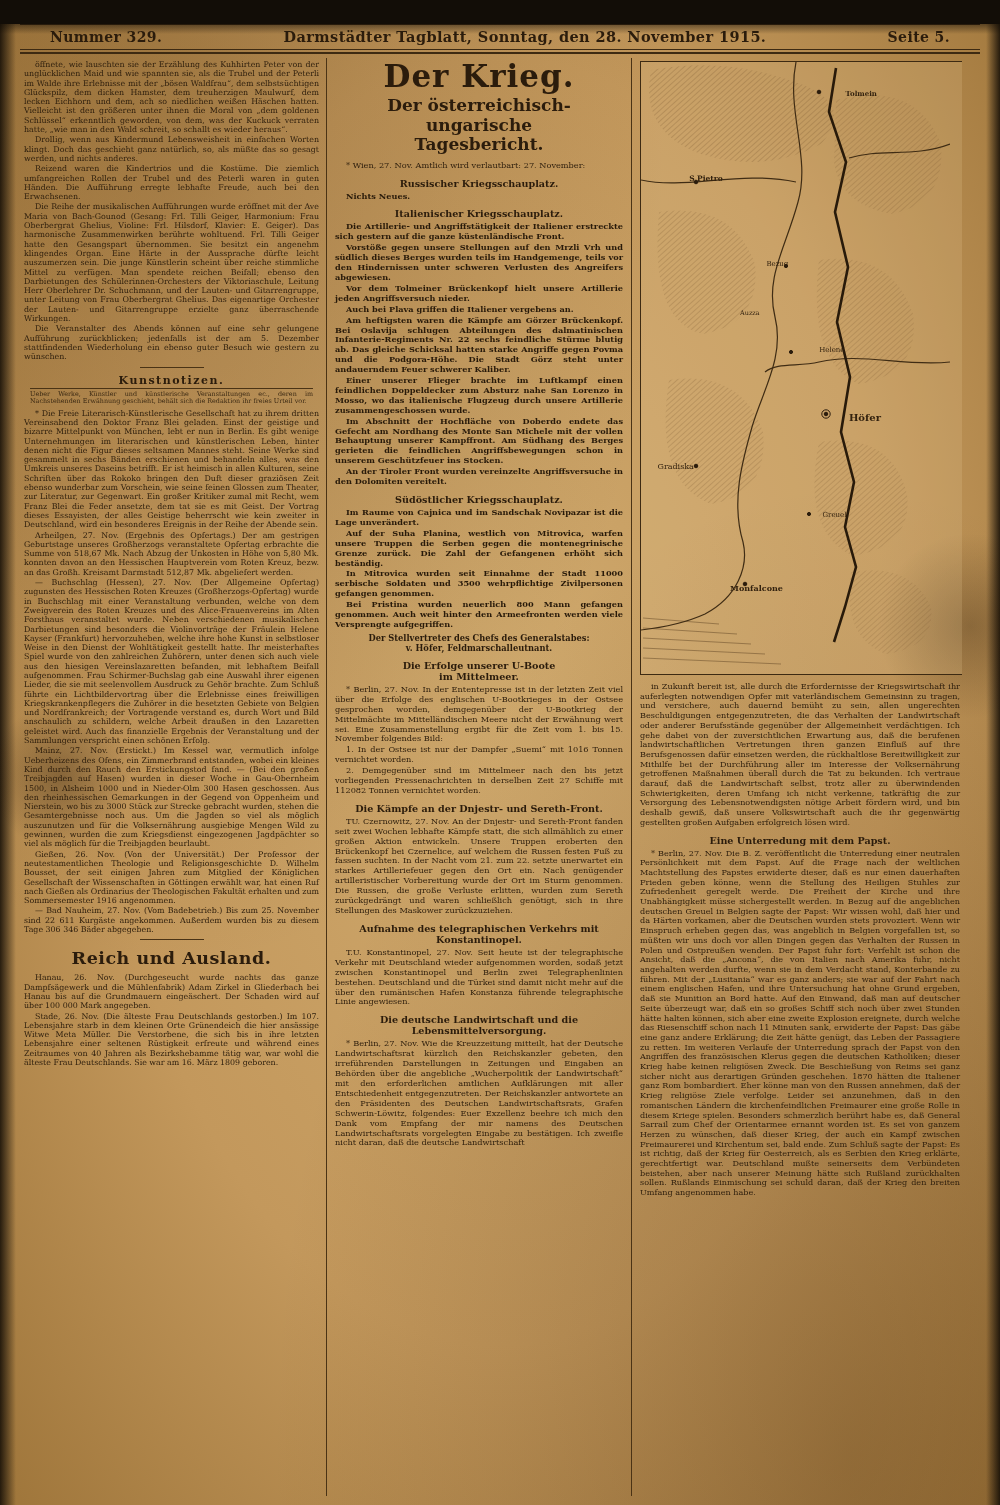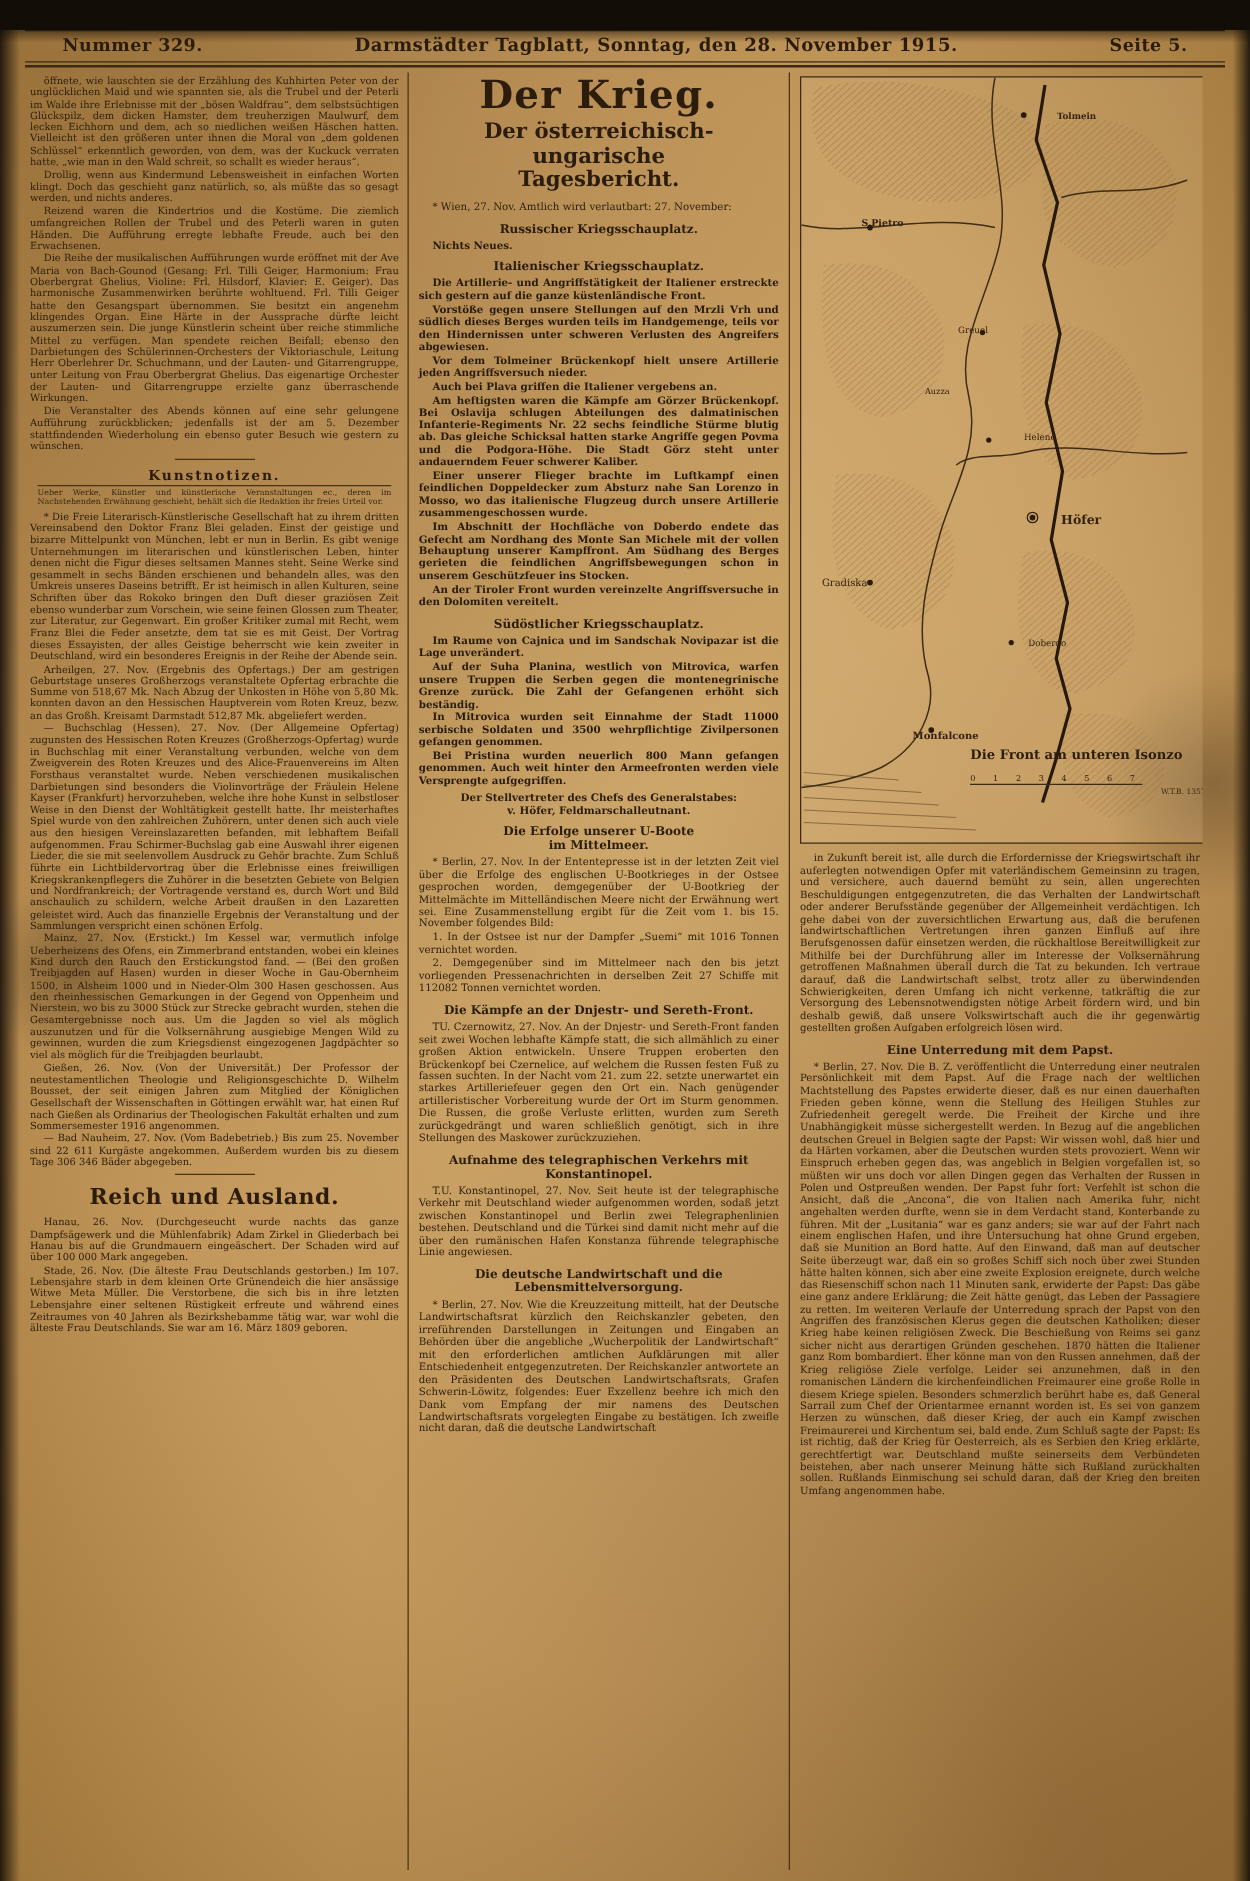--- a/index.html
+++ b/index.html
@@ -163,33 +163,28 @@
             <circle cx="185" cy="352" r="1.8"></circle>
             <circle cx="185" cy="352" r="4.2" fill="none" stroke-width="1"></circle>
             <circle cx="55" cy="404" r="1.8"></circle>
             <circle cx="168" cy="452" r="1.6"></circle>
             <circle cx="104" cy="522" r="1.8"></circle>
           </g>
         </svg>
         <div id="map-labels">
             <span class="map-label" style="left: 62%; top: 5%; font-size: 7px; font-weight: 700;">Tolmein</span>
             <span class="map-label" style="left: 11%; top: 19%; font-size: 7.5px; font-weight: 700; padding-left: 12px;">S.Pietro</span>
-            <span class="map-label" style="left: 38%; top: 33%; font-size: 7px;">Greuel</span>
+            <span class="map-label" style="left: 38%; top: 33%; font-size: 7px;">Bezug</span>
             <span class="map-label" style="left: 30%; top: 41%; font-size: 6.5px;">Auzza</span>
             <span class="map-label" style="left: 54%; top: 47%; font-size: 7px;">Helene</span>
             <span class="map-label" style="left: 63%; top: 58%; font-size: 10px; font-weight: 700;">Höfer</span>
             <span class="map-label" style="left: 5%; top: 66%; font-size: 8px; font-weight: 400; text-align: right;">Gradiska</span>
-            <span class="map-label" style="left: 55%; top: 74%; font-size: 7px;">Doberdo</span>
+            <span class="map-label" style="left: 55%; top: 74%; font-size: 7px;">Greuel</span>
             <span class="map-label" style="left: 27%; top: 86%; font-size: 8px; font-weight: 700;">Monfalcone</span>
           </div>
-        <div class="map-caption">
-          <div class="cap">Die Front am unteren Isonzo</div>
-          <span class="scale">0 1 2 3 4 5 6 7</span>
-          <div class="credit">W.T.B. 1357</div>
-        </div>
       </div>
       <div id="col-right-blocks">
           <div class="para">in Zukunft bereit ist, alle durch die Erfordernisse der Kriegswirtschaft ihr auferlegten notwendigen Opfer mit vaterländischem Gemeinsinn zu tragen, und versichere, auch dauernd bemüht zu sein, allen ungerechten Beschuldigungen entgegenzutreten, die das Verhalten der Landwirtschaft oder anderer Berufsstände gegenüber der Allgemeinheit verdächtigen. Ich gehe dabei von der zuversichtlichen Erwartung aus, daß die berufenen landwirtschaftlichen Vertretungen ihren ganzen Einfluß auf ihre Berufsgenossen dafür einsetzen werden, die rückhaltlose Bereitwilligkeit zur Mithilfe bei der Durchführung aller im Interesse der Volksernährung getroffenen Maßnahmen überall durch die Tat zu bekunden. Ich vertraue darauf, daß die Landwirtschaft selbst, trotz aller zu überwindenden Schwierigkeiten, deren Umfang ich nicht verkenne, tatkräftig die zur Versorgung des Lebensnotwendigsten nötige Arbeit fördern wird, und bin deshalb gewiß, daß unsere Volkswirtschaft auch die ihr gegenwärtig gestellten großen Aufgaben erfolgreich lösen wird.</div>
           <div class="h3">Eine Unterredung mit dem Papst.</div>
           <div class="para">* Berlin, 27. Nov. Die B. Z. veröffentlicht die Unterredung einer neutralen Persönlichkeit mit dem Papst. Auf die Frage nach der weltlichen Machtstellung des Papstes erwiderte dieser, daß es nur einen dauerhaften Frieden geben könne, wenn die Stellung des Heiligen Stuhles zur Zufriedenheit geregelt werde. Die Freiheit der Kirche und ihre Unabhängigkeit müsse sichergestellt werden. In Bezug auf die angeblichen deutschen Greuel in Belgien sagte der Papst: Wir wissen wohl, daß hier und da Härten vorkamen, aber die Deutschen wurden stets provoziert. Wenn wir Einspruch erheben gegen das, was angeblich in Belgien vorgefallen ist, so müßten wir uns doch vor allen Dingen gegen das Verhalten der Russen in Polen und Ostpreußen wenden. Der Papst fuhr fort: Verfehlt ist schon die Ansicht, daß die „Ancona“, die von Italien nach Amerika fuhr, nicht angehalten werden durfte, wenn sie in dem Verdacht stand, Konterbande zu führen. Mit der „Lusitania“ war es ganz anders; sie war auf der Fahrt nach einem englischen Hafen, und ihre Untersuchung hat ohne Grund ergeben, daß sie Munition an Bord hatte. Auf den Einwand, daß man auf deutscher Seite überzeugt war, daß ein so großes Schiff sich noch über zwei Stunden hätte halten können, sich aber eine zweite Explosion ereignete, durch welche das Riesenschiff schon nach 11 Minuten sank, erwiderte der Papst: Das gäbe eine ganz andere Erklärung; die Zeit hätte genügt, das Leben der Passagiere zu retten. Im weiteren Verlaufe der Unterredung sprach der Papst von den Angriffen des französischen Klerus gegen die deutschen Katholiken; dieser Krieg habe keinen religiösen Zweck. Die Beschießung von Reims sei ganz sicher nicht aus derartigen Gründen geschehen. 1870 hätten die Italiener ganz Rom bombardiert. Eher könne man von den Russen annehmen, daß der Krieg religiöse Ziele verfolge. Leider sei anzunehmen, daß in den romanischen Ländern die kirchenfeindlichen Freimaurer eine große Rolle in diesem Kriege spielen. Besonders schmerzlich berührt habe es, daß General Sarrail zum Chef der Orientarmee ernannt worden ist. Es sei von ganzem Herzen zu wünschen, daß dieser Krieg, der auch ein Kampf zwischen Freimaurerei und Kirchentum sei, bald ende. Zum Schluß sagte der Papst: Es ist richtig, daß der Krieg für Oesterreich, als es Serbien den Krieg erklärte, gerechtfertigt war. Deutschland mußte seinerseits dem Verbündeten beistehen, aber nach unserer Meinung hätte sich Rußland zurückhalten sollen. Rußlands Einmischung sei schuld daran, daß der Krieg den breiten Umfang angenommen habe.</div>
         </div>
     </div>
   </div>
 </div>
 

